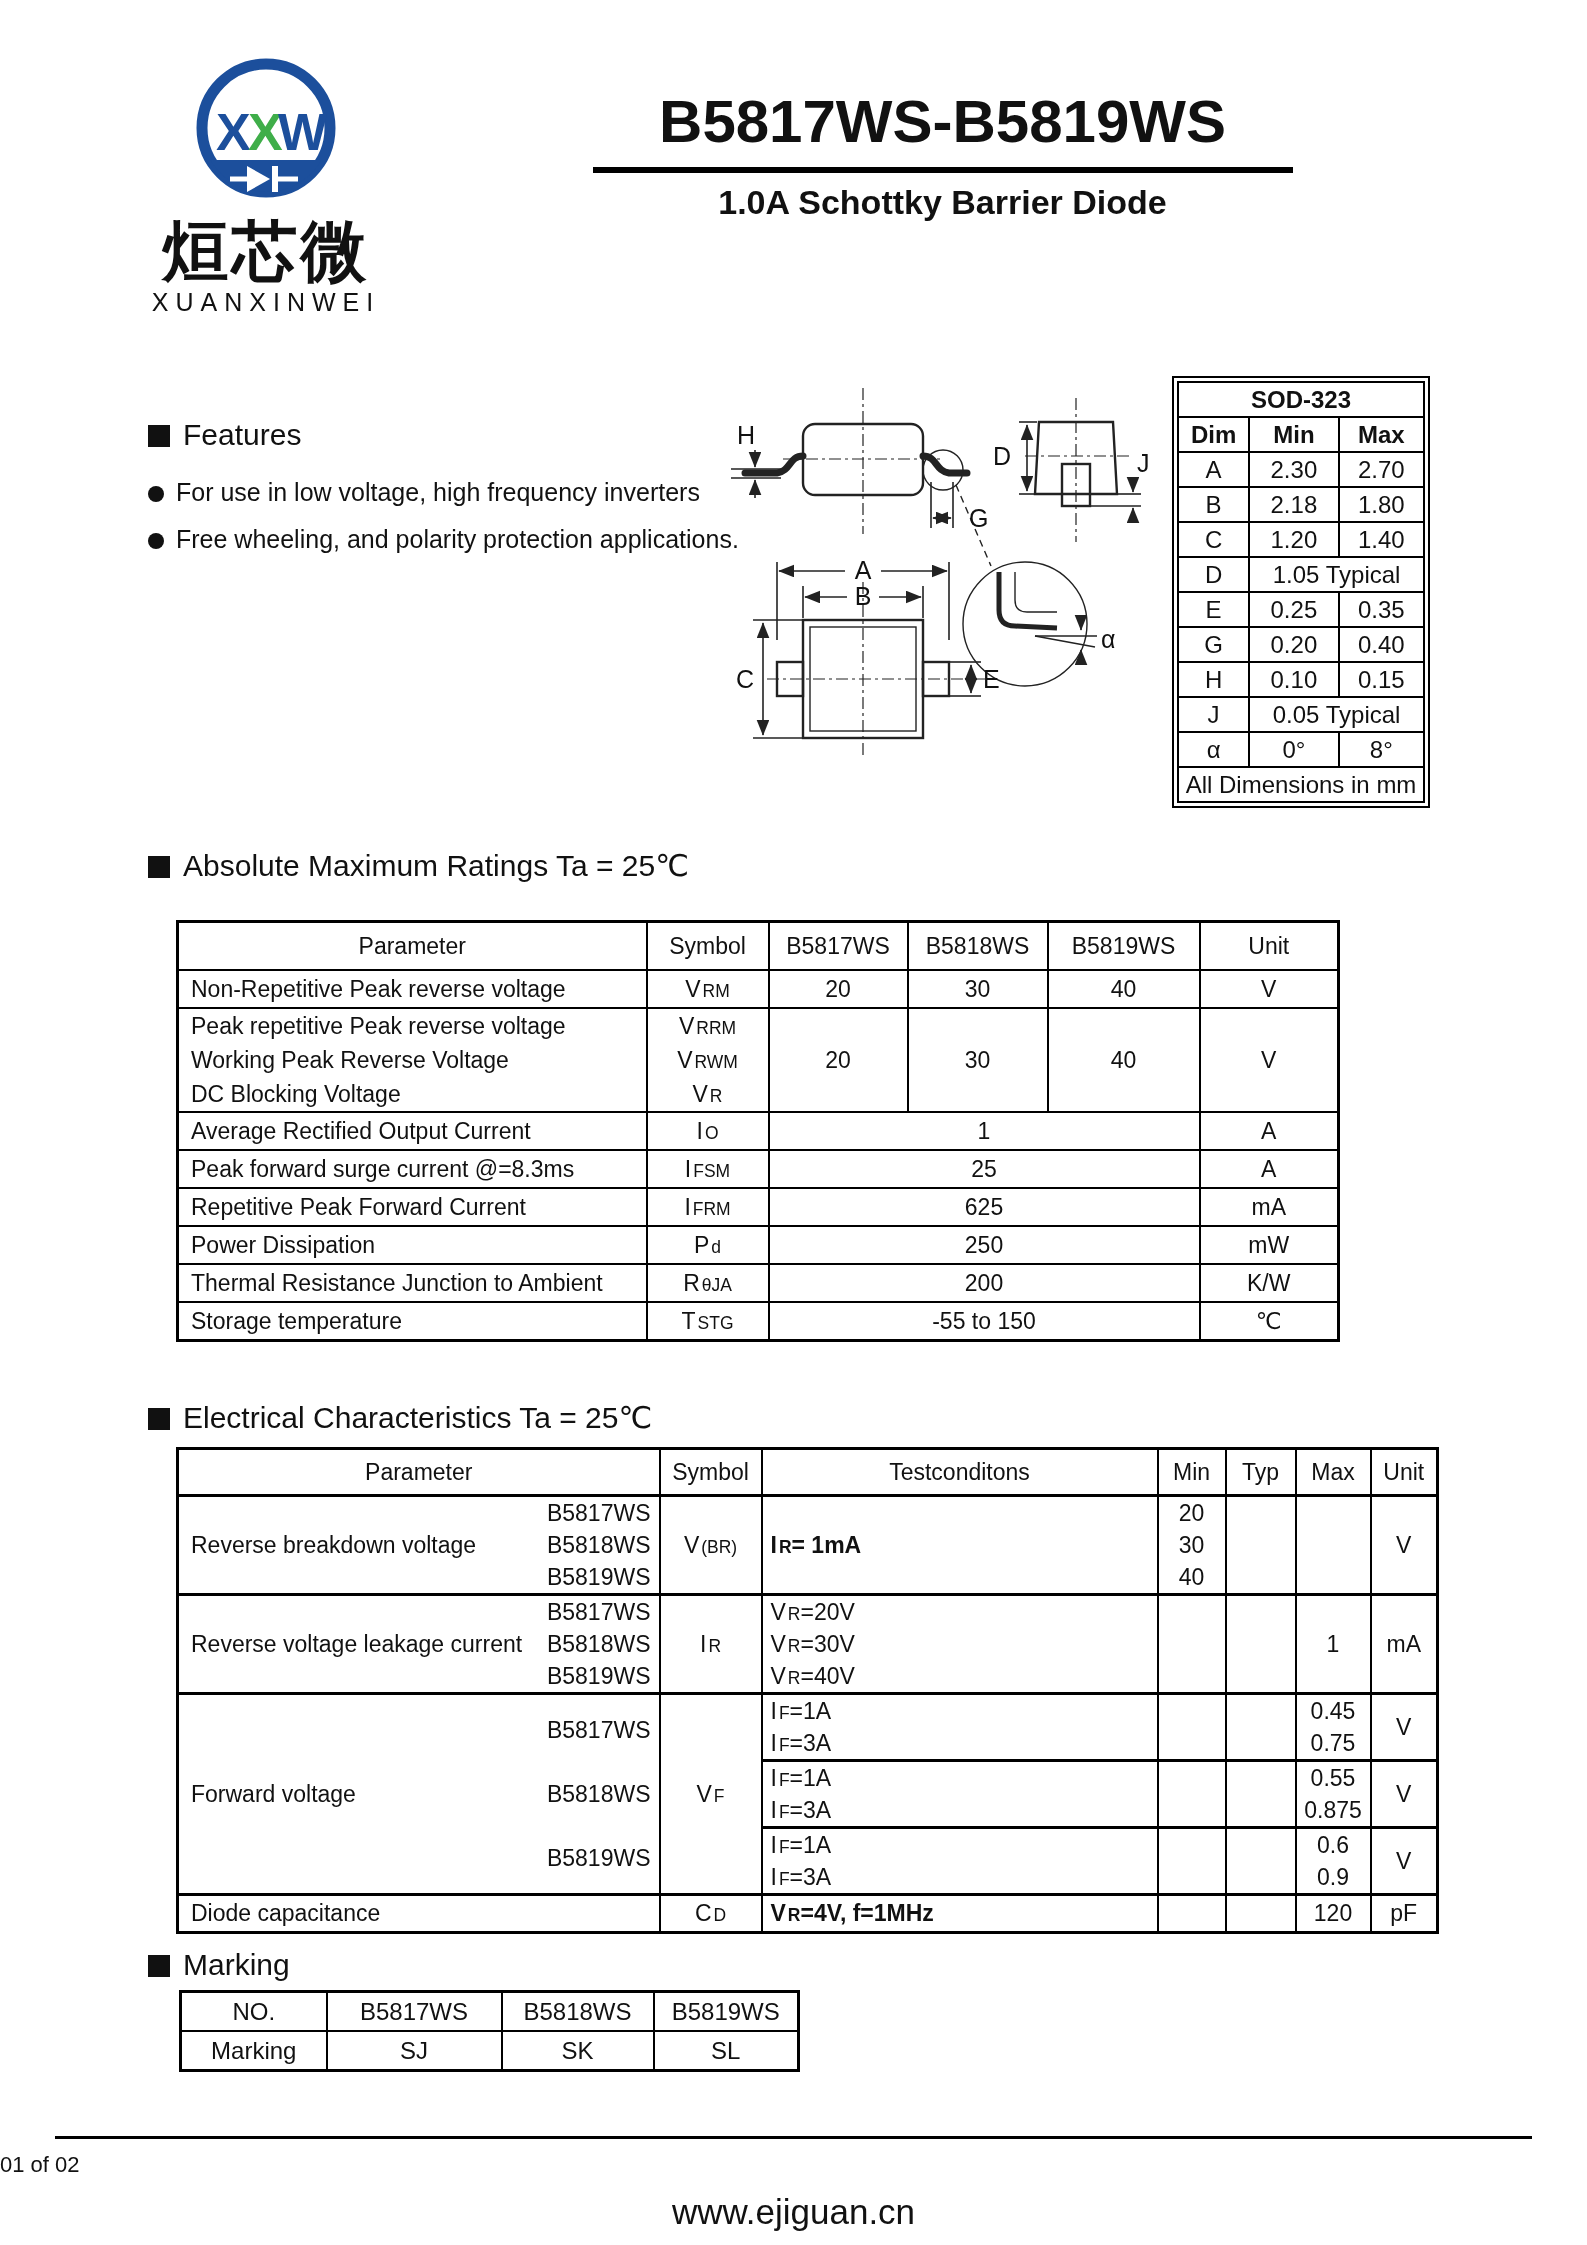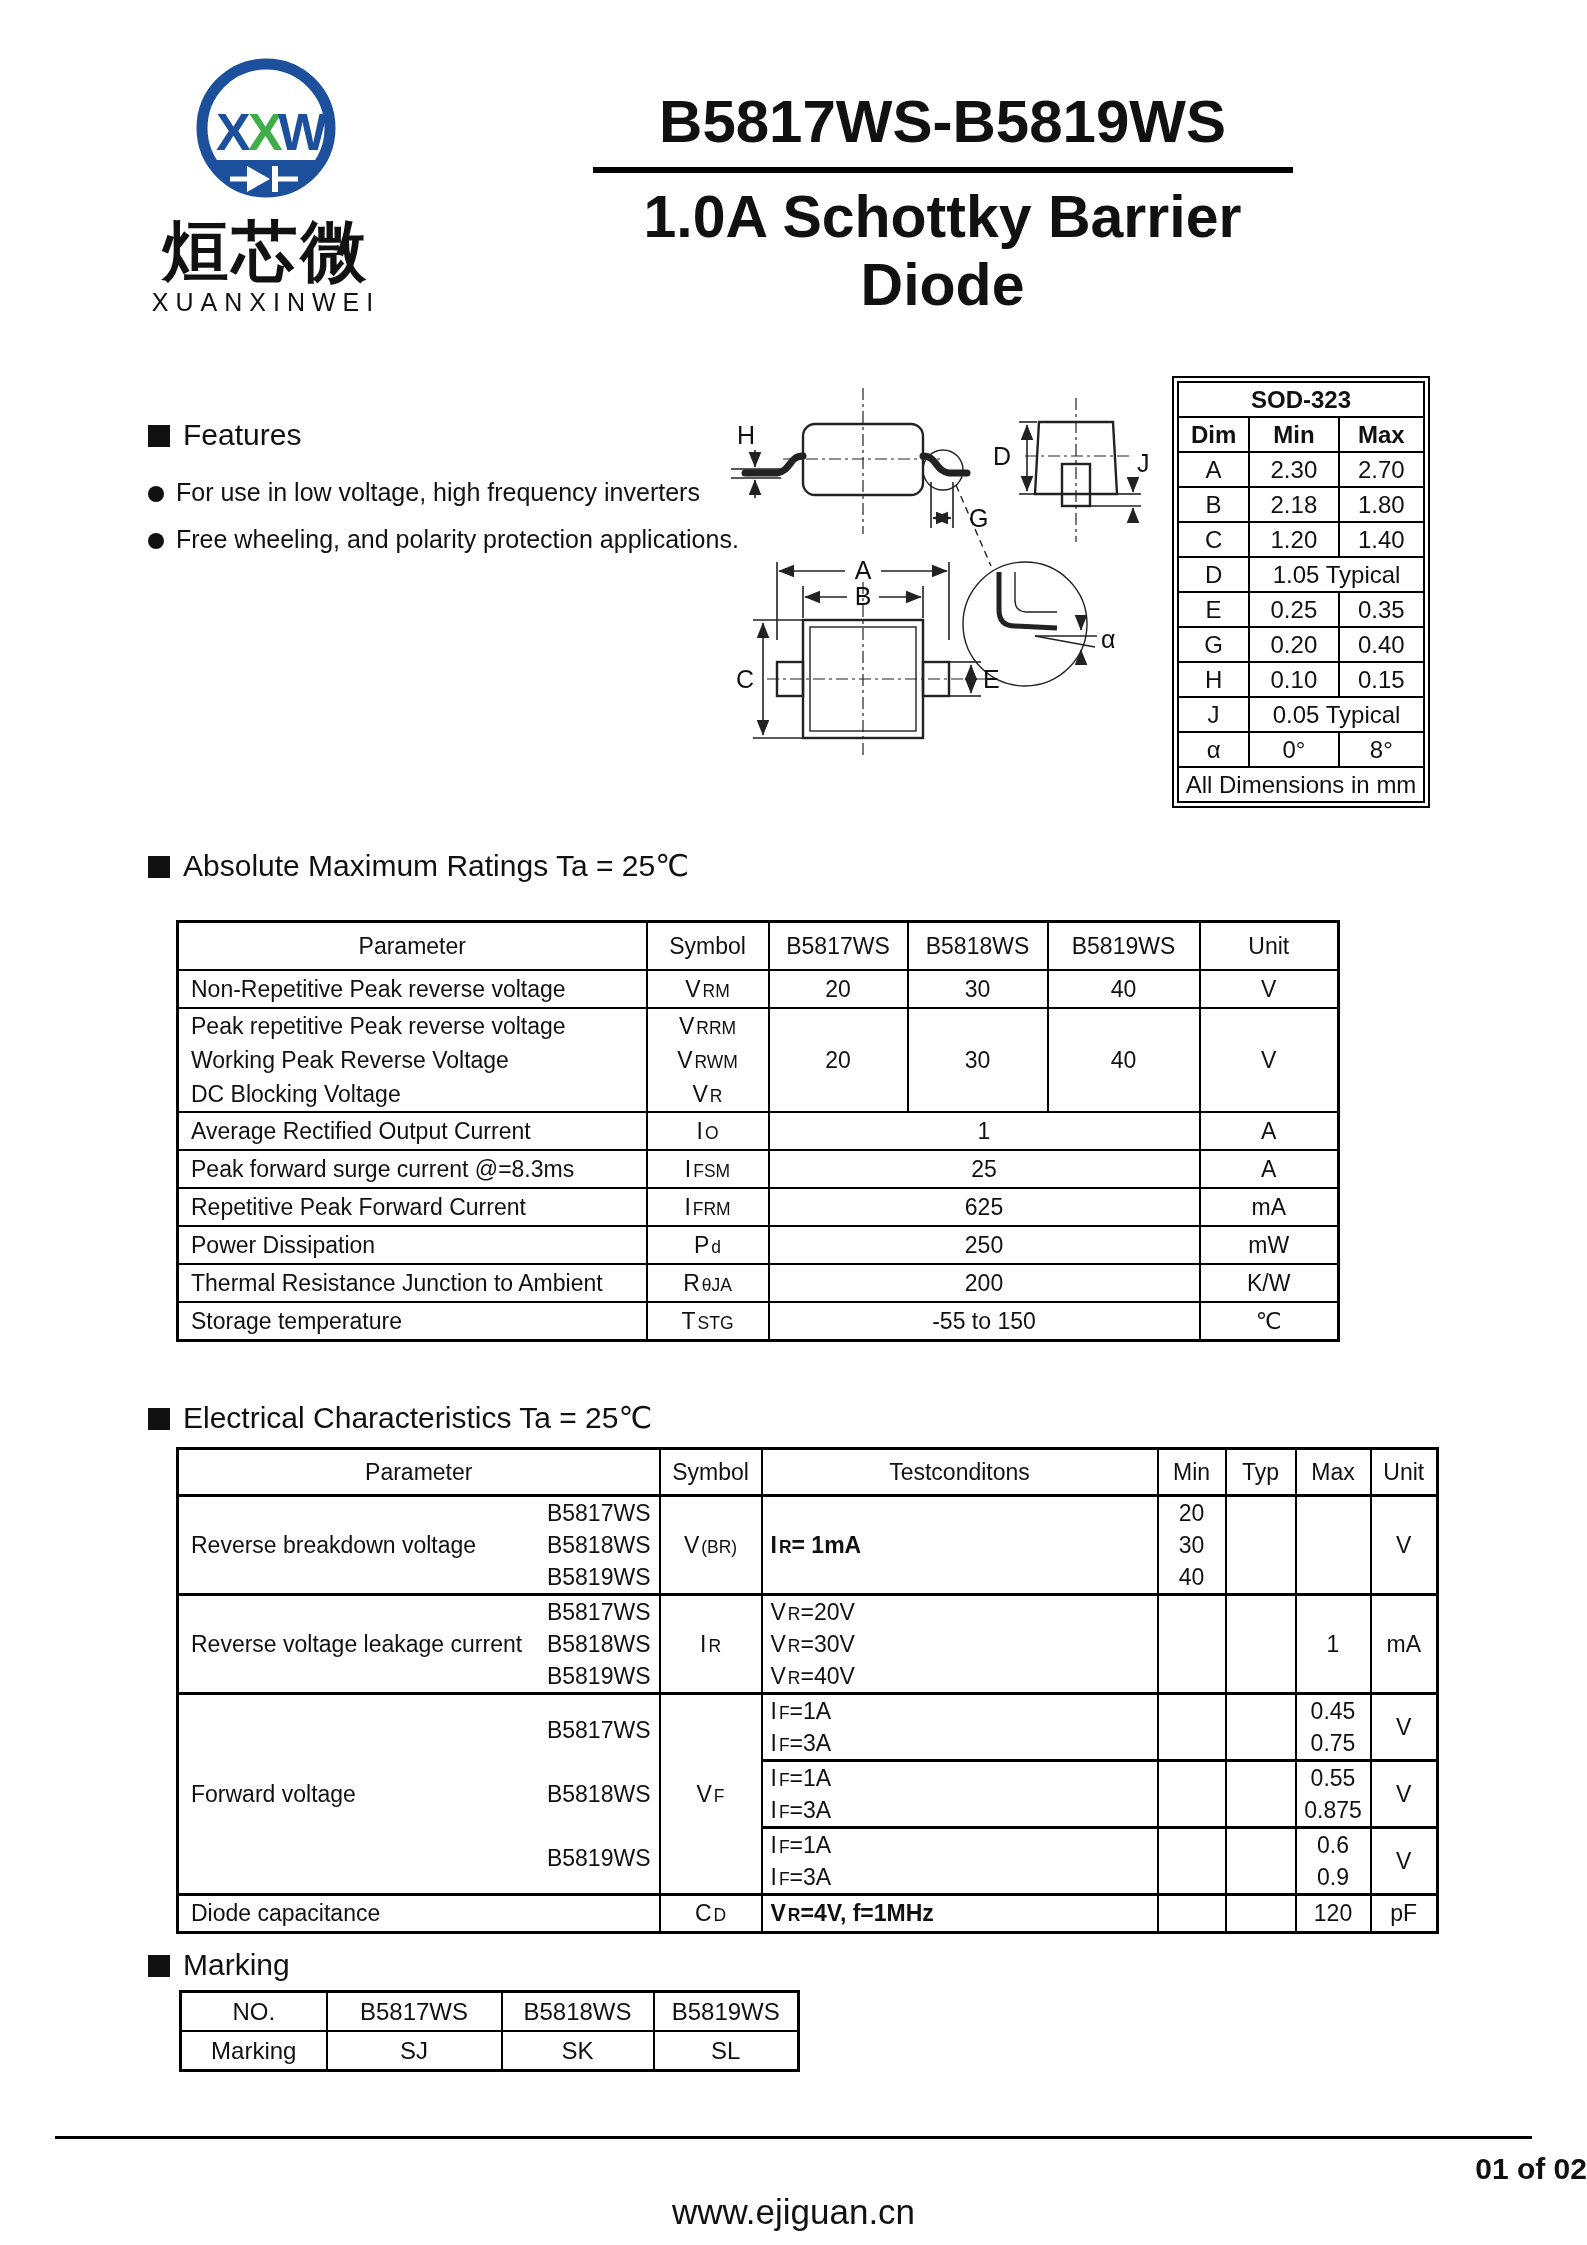--- a/index.html
+++ b/index.html
@@ -8,21 +8,21 @@
 
   
   .logo{position:absolute;left:148px;top:50px;width:236px;text-align:center;}
   .logo-cn{font-size:66px;font-weight:bold;letter-spacing:3px;line-height:1.0;margin-top:4px;white-space:nowrap;}
   .logo-en{font-size:25px;letter-spacing:7px;margin-top:4px;white-space:nowrap;}
 
   
   .title-block{position:absolute;left:555px;top:90px;width:775px;text-align:center;}
   .doc-title{font-size:60px;font-weight:bold;letter-spacing:0px;line-height:1.05;}
   .title-rule{height:6px;background:#000;width:700px;margin:14px auto 10px auto;}
-  .doc-subtitle{font-size:59px;font-weight:bold;}
+  .doc-subtitle{font-size:34px;font-weight:bold;}
 
   
   .sec-head{position:absolute;font-size:30px;white-space:nowrap;}
   .sq{display:inline-block;width:22px;height:22px;background:#111;margin-right:13px;vertical-align:-2px;}
 
   
   .features{position:absolute;left:148px;top:418px;width:590px;}
   .feat-head{font-size:30px;margin-bottom:26px;}
   .feat-item{font-size:25px;margin-bottom:18px;white-space:nowrap;}
   .blt{display:inline-block;width:16px;height:16px;border-radius:50%;background:#111;margin-right:12px;vertical-align:-1px;}
@@ -61,21 +61,21 @@
   .diagram text{font-size:25px;fill:#111;}
   .ln{stroke:#222;stroke-width:2.4;fill:none;}
   .thin{stroke:#222;stroke-width:1.4;fill:none;}
   .lead{stroke:#222;stroke-width:7;fill:none;stroke-linecap:round;}
   .cl{stroke:#222;stroke-width:1.2;stroke-dasharray:12 4 3 4;fill:none;}
   .dim{stroke:#222;stroke-width:1.6;fill:none;}
 
   
   .marking-table td{height:37px;text-align:center;font-size:24px;}
   .footer-rule{position:absolute;left:55px;right:55px;top:2136px;height:3px;background:#000;}
-  .footer-page{position:absolute;left:0;right:0;top:2152px;text-align:right;font-size:30px;font-weight:bold;}
+  .footer-page{position:absolute;left:0;right:0;top:2152px;text-align:left;font-size:22px;}
   .footer-site{position:absolute;left:0;right:0;top:2192px;text-align:center;font-size:35px;}
 </style>
 </head>
 <body>
 
 <div class="page">
 
   <div class="logo">
     <svg width="160" height="160" viewBox="0 0 160 160">
       <circle cx="80" cy="78" r="64" fill="none" stroke="#1c4f9c" stroke-width="11"></circle>

